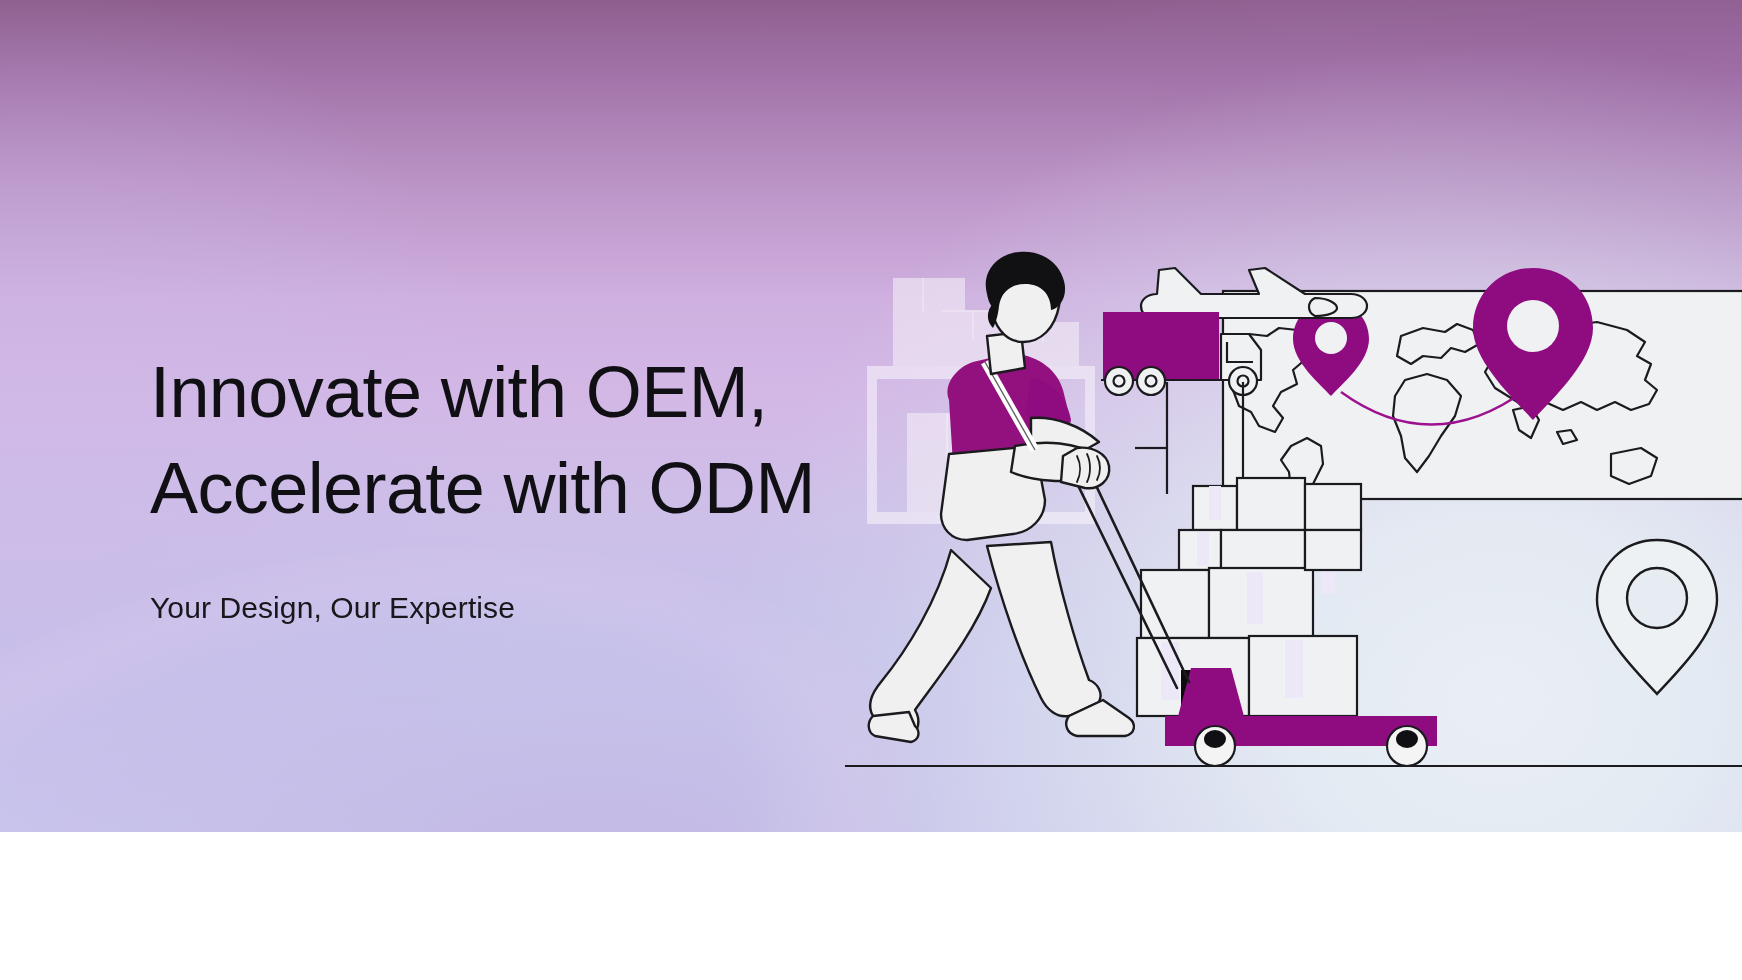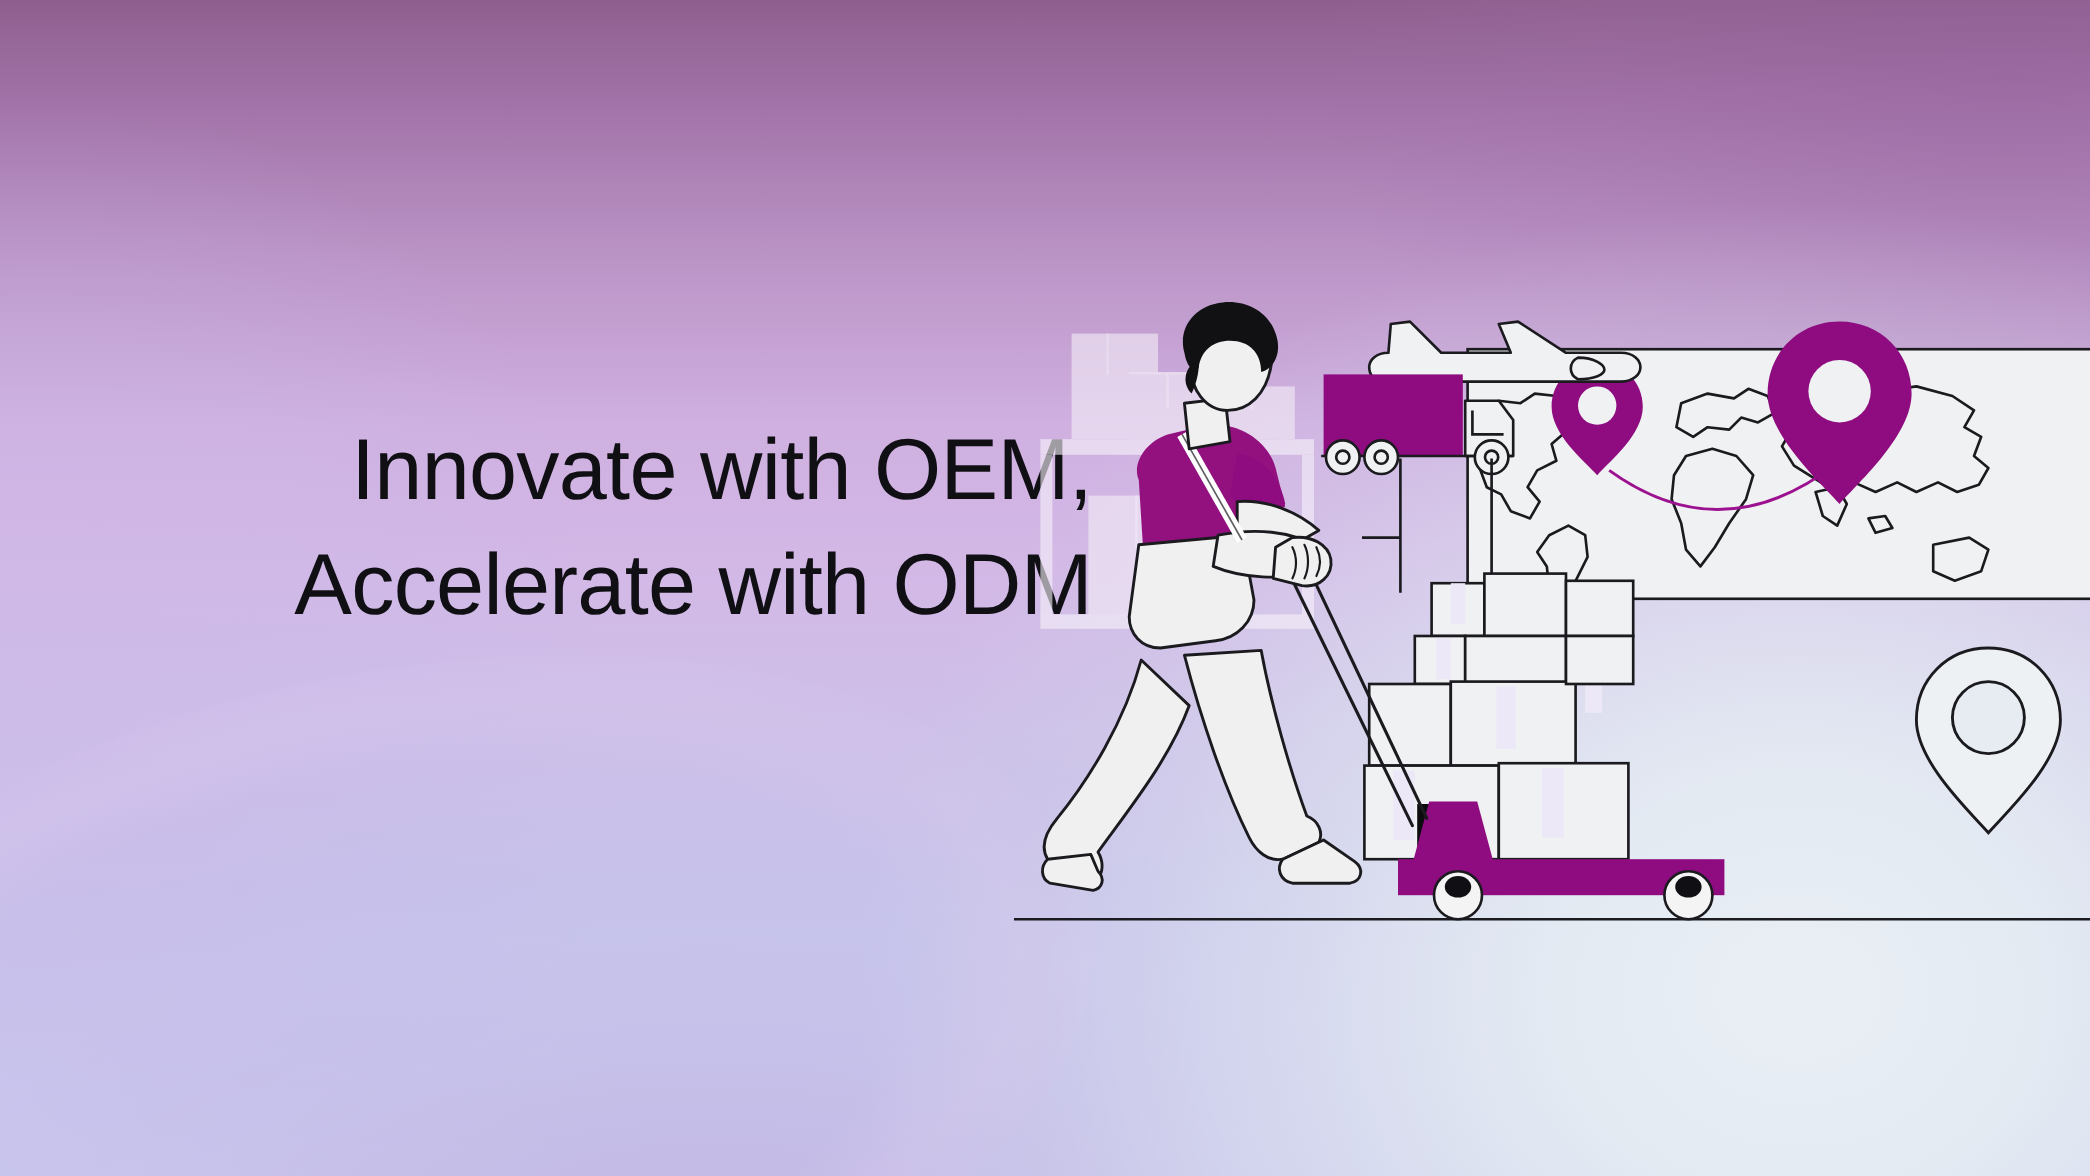--- a/index.html
+++ b/index.html
@@ -4,24 +4,23 @@
 <title>Hero Banner</title>
 <style>
   html, body {
     margin: 0;
     padding: 0;
     background: #ffffff;
   }
   #stage {
     position: relative;
     width: 1742px;
-    height: 980px;
+    height: 832px;
     overflow: hidden;
     font-family: "Liberation Sans", sans-serif;
-    text-align: right;
   }
 
   
   .bg-base {
     position: absolute;
     inset: 0;
     background: linear-gradient(180deg,
         #8e5f8e 0%,
         #a273a8 9%,
         #bb94c6 22%,
@@ -127,20 +126,21 @@
   <div class="bg-base"></div>
   <div class="bg-wash-left"></div>
   <div class="bg-wash-topright"></div>
   <div class="bg-glow-bottom"></div>
   <div class="bg-swirl"></div>
   <div class="bg-wash-right"></div>
 
   <div class="copy">
     <h1 class="headline">Innovate with OEM,
 Accelerate with ODM</h1>
+    <p class="subhead">Your Design, Our Expertise</p>
   </div>
 
   <div class="art">
     <svg viewBox="0 0 905 520" xmlns="http://www.w3.org/2000/svg">
 
       <defs>
         <clipPath id="mapClip">
           <rect x="378" y="41" width="520" height="208"></rect>
         </clipPath>
       </defs>

